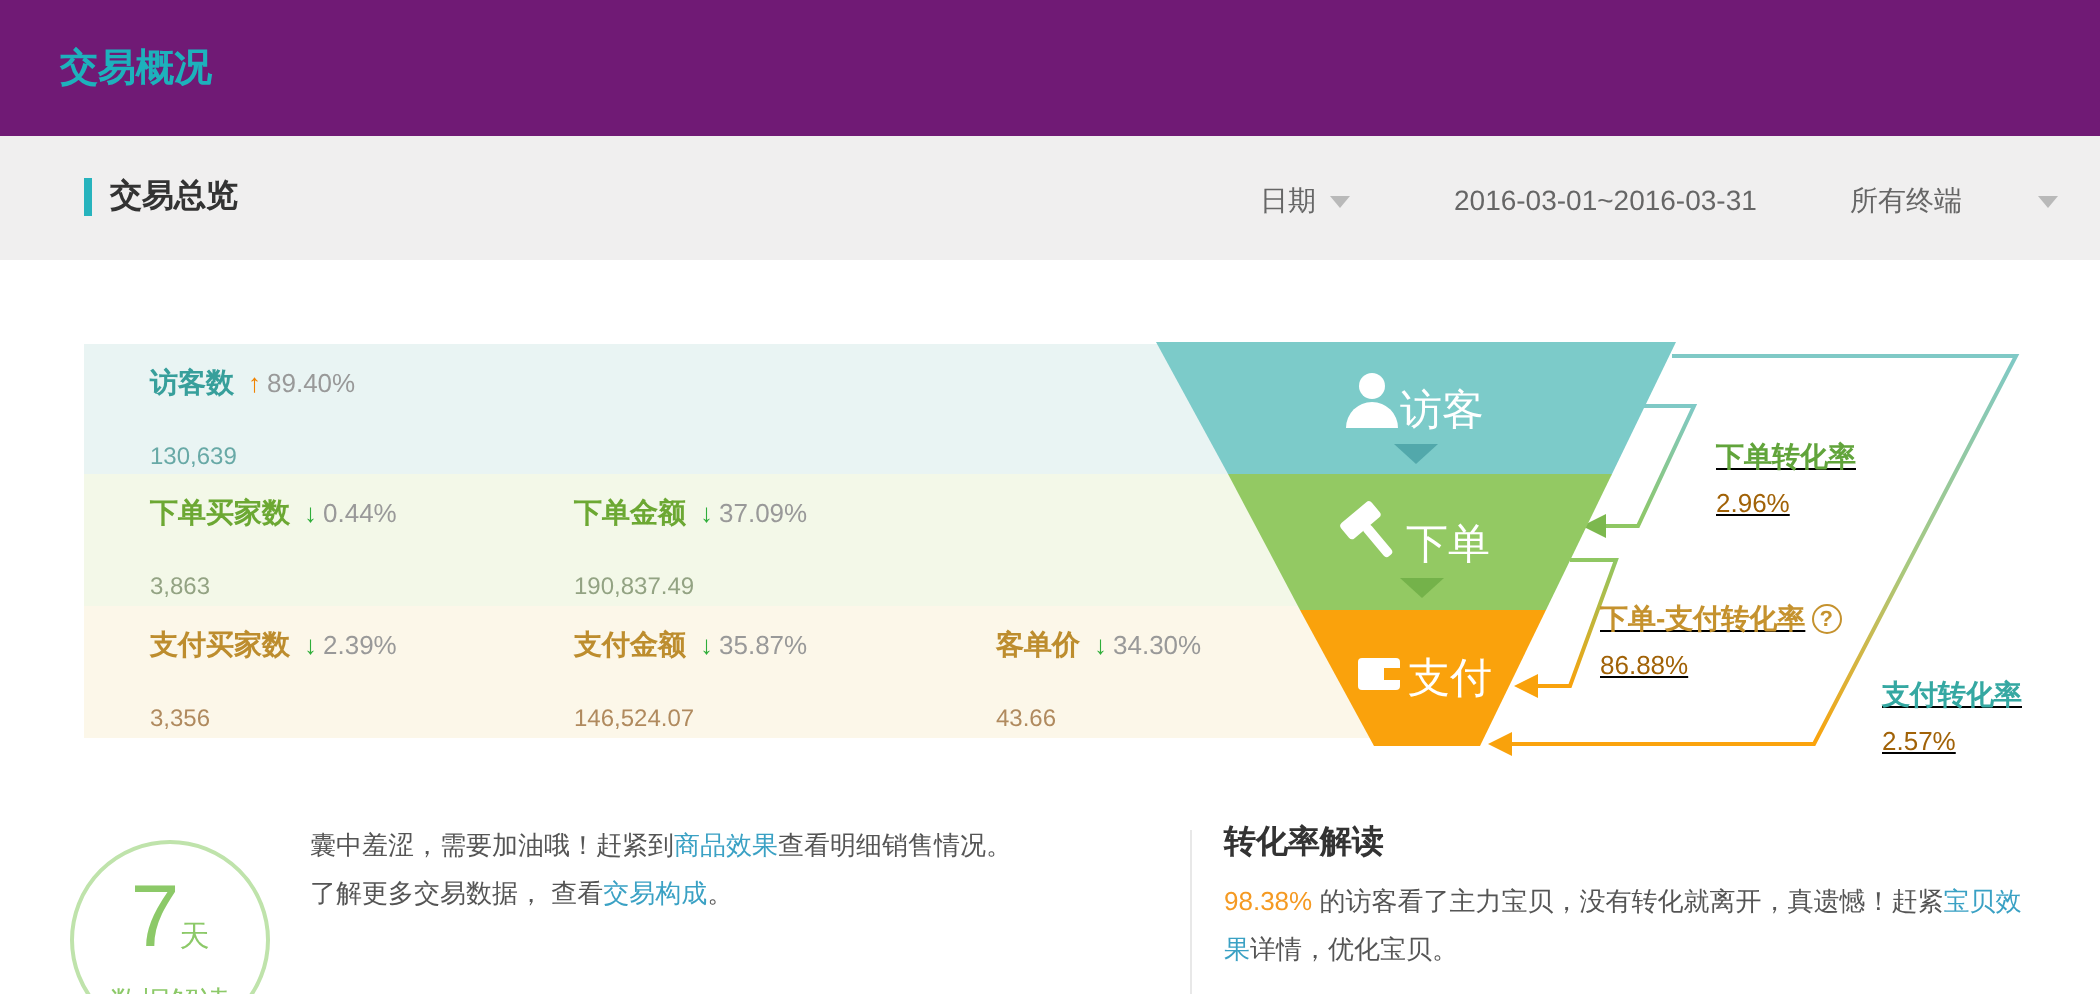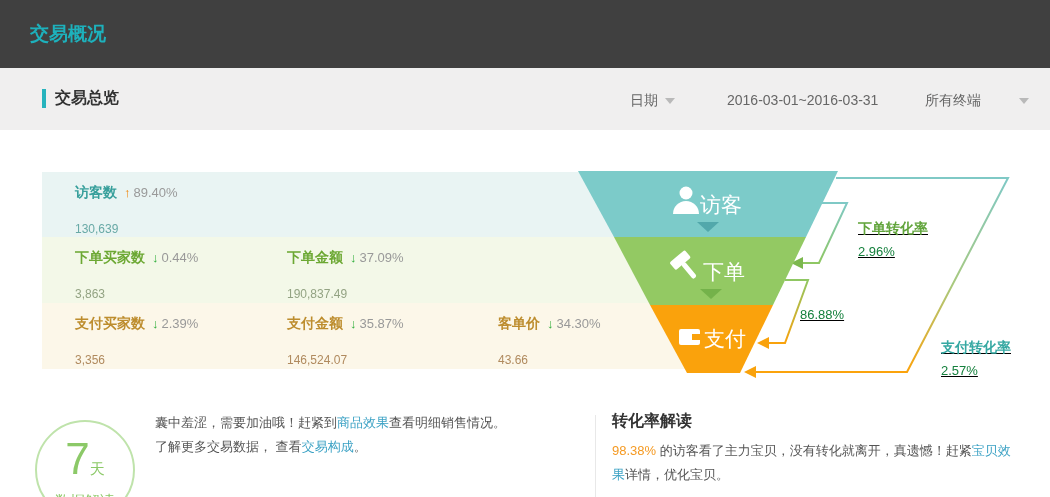--- a/index.html
+++ b/index.html
@@ -1,20 +1,20 @@
 <!DOCTYPE html>
 <html><head>
 <meta charset="utf-8">
 <style>
   * { margin:0; padding:0; box-sizing:border-box; }
   html,body { width:1050px; height:497px; background:#fff; overflow:hidden;
               font-family:"Liberation Sans", sans-serif; }
 
   
-  .page-header { height:68px; background:#404040; position:relative; }
+  .page-header { height:68px; background:#701a75; position:relative; }
   .page-title { position:absolute; left:30px; top:21px; font-size:19px; font-weight:bold; color:#1db1bc; }
 
   
   .toolbar { height:62px; background:#f0efef; position:relative; }
   .section-title { position:absolute; left:30px; top:20px; display:flex; align-items:center;padding-left:12px; }
   .accent-bar { width:4px; height:19px; background:#27b3bd; margin-right:9px; }
   .section-title-text { font-size:16px; font-weight:bold; color:#333; }
   .tb-item { position:absolute; top:24px; font-size:14px; color:#666; cursor:pointer; }
   .chev { display:inline-block; width:0; height:0; border-left:5px solid transparent;
           border-right:5px solid transparent; border-top:6px solid #b9b9b9; margin-left:7px; vertical-align:middle; }
@@ -38,21 +38,21 @@
   .m-change { font-size:13px; color:#999; }
   .m-value { font-size:12px; margin-top:20px; }
   .r1 .m-label { color:#379f9b; } .r1 .m-value { color:#68a9a6; }
   .r2 .m-label { color:#6ca833; } .r2 .m-value { color:#93a383; }
   .r3 .m-label { color:#bd8d2e; } .r3 .m-value { color:#b08a5e; }
 
   .funnel-svg { position:absolute; left:560px; top:35px; }
 
   .conv { position:absolute;text-decoration:underline; }
   .conv-label { font-size:14px; font-weight:bold; }
-  .conv-value { font-size:13px; color:#15803d; margin-top:6px; }
+  .conv-value { font-size:13px; color:#a16207; margin-top:6px; }
   .conv-order .conv-label { color:#61a43b; }
   .conv-orderpay .conv-label { color:#c5922e; }
   .conv-pay .conv-label { color:#35a8a2; }
   .help-icon { display:inline-block; width:15px; height:15px; line-height:14px; text-align:center;
                border:1px solid #c5922e; border-radius:50%; font-size:11px; font-weight:bold;
                color:#c5922e; margin-left:3px; vertical-align:1px; cursor:pointer; }
 
   
   .insights { position:relative; height:97px; background:#fff; overflow:hidden; }
   .badge-circle { position:absolute; left:35px; top:20px; width:100px; height:100px;
@@ -182,20 +182,21 @@
       </g>
       <text x="144" y="181" font-size="21" fill="#fff">支付</text>
     </g>
   </svg>
 
   <div class="conv conv-order" style="left:858px;top:90px">
     <div class="conv-label">下单转化率</div>
     <div class="conv-value">2.96%</div>
   </div>
   <div class="conv conv-orderpay" style="left:800px;top:171px">
+    <div class="conv-label"><span>下单-支付转化率</span><span class="help-icon">?</span></div>
     <div class="conv-value">86.88%</div>
   </div>
   <div class="conv conv-pay" style="left:941px;top:209px">
     <div class="conv-label">支付转化率</div>
     <div class="conv-value">2.57%</div>
   </div>
 </div>
 
 <div class="insights">
   <div class="badge-circle">

